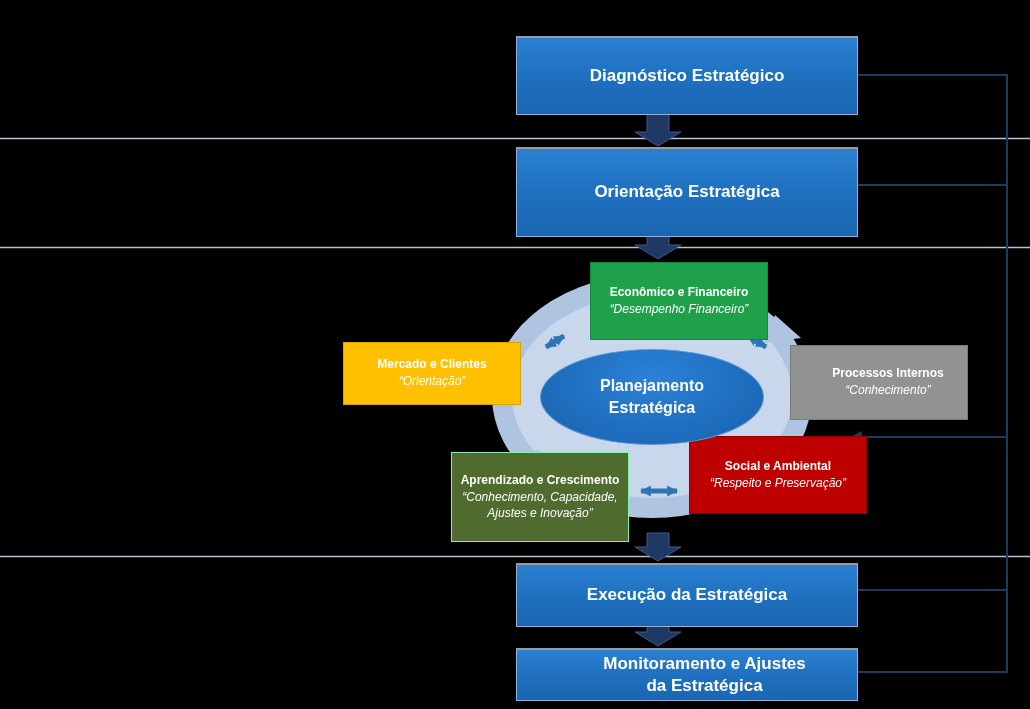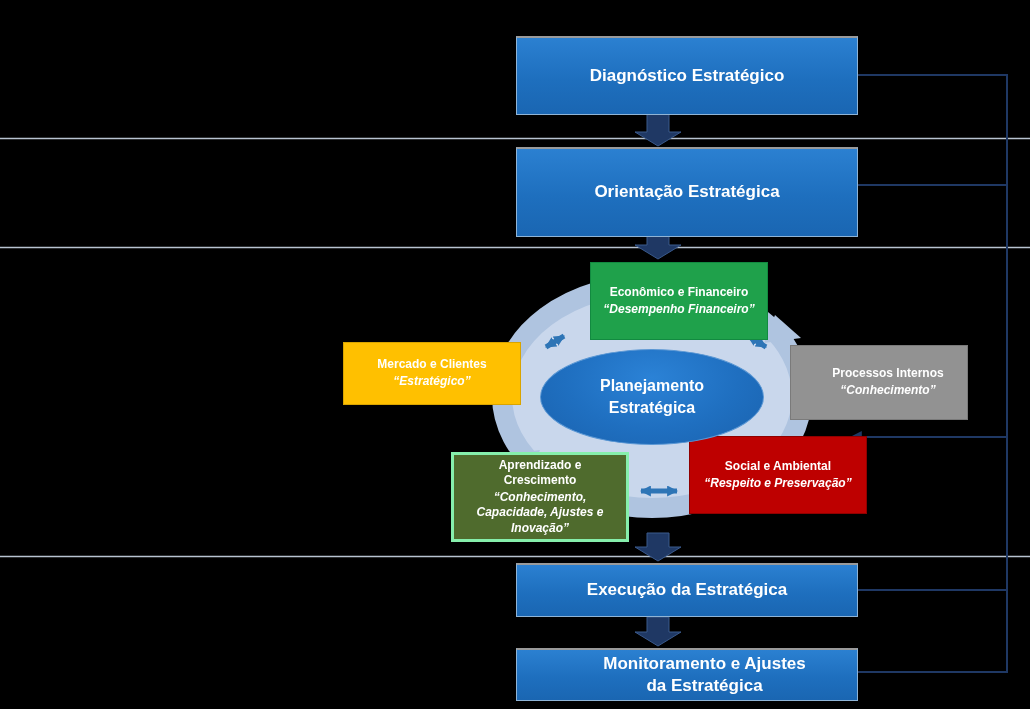--- a/index.html
+++ b/index.html
@@ -10,33 +10,33 @@
   .gfx{position:absolute;left:0;top:0;z-index:1;}
   .flow-box{
     position:absolute;left:491px;width:342px;z-index:2;box-sizing:border-box;
     background:linear-gradient(180deg,#2b80d1 0%,#1e6fbe 55%,#1a66b2 100%);
     border:1px solid #8fb4d6;border-top:2px solid #9a9a9a;
     display:flex;flex-direction:column;align-items:center;justify-content:center;
     color:#fff;font-weight:bold;font-size:17px;text-align:center;line-height:1.3;margin-left:25px;
   }
   #box-diagnostico{top:36px;height:79px;}
   #box-orientacao{top:147px;height:90px;}
-  #box-execucao{top:563px;height:54px;}
+  #box-execucao{top:563px;height:64px;}
   #box-monitoramento{top:648px;height:53px;padding-left:35px;}
   .persp-box{
     position:absolute;width:178px;z-index:2;box-sizing:border-box;color:#fff;
     text-align:center;display:flex;flex-direction:column;justify-content:center;
     gap:2px;padding:4px 7px;
   }
   .persp-title{font-weight:bold;font-size:12px;line-height:1.25;}
-  .persp-quote{font-weight:bold;font-style:italic;font-size:12px;line-height:1.3;}
+  .persp-quote{font-weight:normal;font-style:italic;font-size:12px;line-height:1.3;}
   #persp-economico{left:570px;top:262px;height:78px;background:#1FA14B;border:1px solid #128a40;margin-left:20px;}
   #persp-mercado{left:343px;top:342px;height:63px;background:#FFC000;border:1px solid #d9a400;}
   #persp-processos{left:790px;top:345px;height:75px;background:#929292;border:1px solid #7a7a7a;padding-left:25px;}
-  #persp-aprendizado{left:451px;top:452px;height:90px;background:#4F6B2D;border:3px solid #86efac;}
+  #persp-aprendizado{left:451px;top:452px;height:90px;background:#4F6B2D;border:1px solid #86efac;}
   #persp-social{left:689px;top:436px;height:78px;background:#BE0000;border:1px solid #8f0000;}
   #center-ellipse{
     position:absolute;left:540px;top:349px;width:224px;height:96px;z-index:3;
     border-radius:50%;box-sizing:border-box;
     background:radial-gradient(ellipse at 50% 30%,#2b82d6 0%,#1f6fc0 55%,#1a62ae 100%);
     border:1px solid #5a97d4;
     display:flex;flex-direction:column;align-items:center;justify-content:center;
     color:#fff;font-weight:bold;font-size:16px;line-height:1.35;text-align:right;
   }
 </style>
@@ -105,21 +105,21 @@
     <span>da Estratégica</span>
   </div>
 
   <div id="persp-economico" class="persp-box">
     <div class="persp-title">Econômico e Financeiro</div>
     <div class="persp-quote">“Desempenho Financeiro”</div>
   </div>
 
   <div id="persp-mercado" class="persp-box">
     <div class="persp-title">Mercado e Clientes</div>
-    <div class="persp-quote">“Estratégico”</div>
+    <div class="persp-quote">“Orientação”</div>
   </div>
 
   <div id="persp-processos" class="persp-box">
     <div class="persp-title">Processos Internos</div>
     <div class="persp-quote">“Conhecimento”</div>
   </div>
 
   <div id="persp-aprendizado" class="persp-box">
     <div class="persp-title">Aprendizado e Crescimento</div>
     <div class="persp-quote">“Conhecimento, Capacidade, Ajustes e Inovação”</div>

